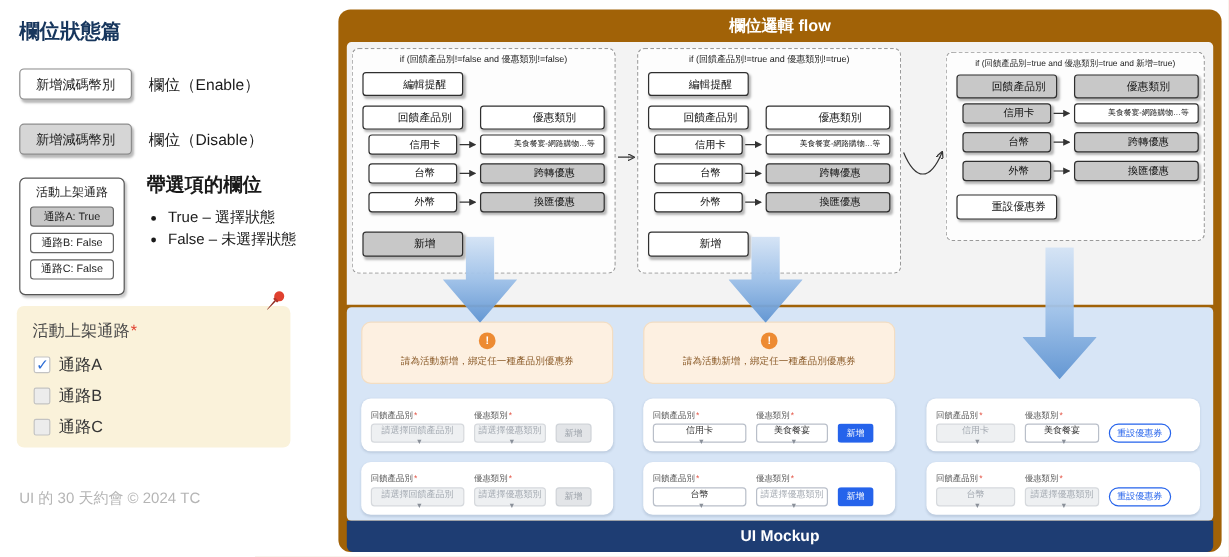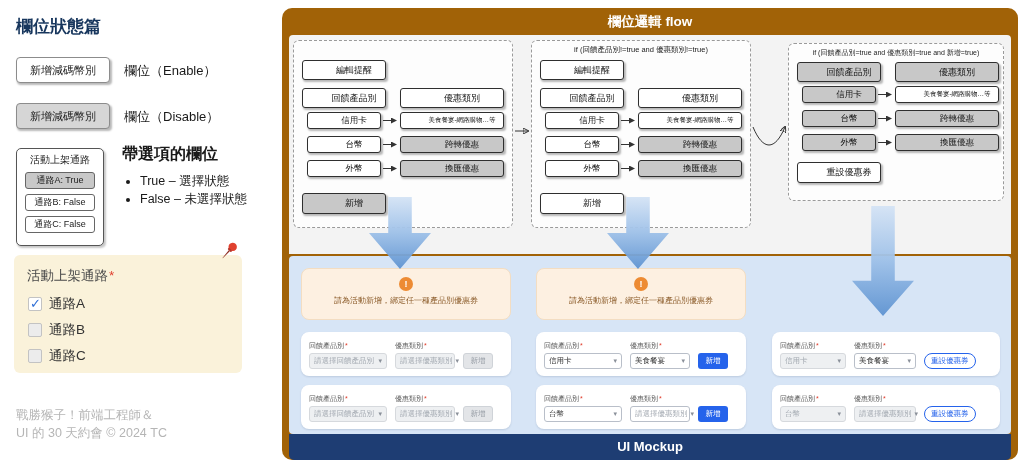--- a/index.html
+++ b/index.html
@@ -72,21 +72,21 @@
     border:1px solid #f3ddc2; border-radius:8px; }
   .alert-ic { width:14px; height:14px; border-radius:50%; background:#ed8b33; color:#fff; font-size:9px;
     font-weight:bold; text-align:center; line-height:14px; margin:8px auto 4px; }
   .alert-tx { text-align:center; font-size:8px; color:#8a5a28; }
   .mcard { position:absolute; left:0; width:100%; height:44px; background:#fff; border-radius:8px;
     box-shadow:0 1px 2px rgba(29,53,87,.14); display:flex; align-items:flex-end; gap:8px; padding:7px 8px; }
   .fld { display:flex; flex-direction:column; gap:2px; }
   .flab { font-size:7px; color:#555; white-space:nowrap; }
   .sel { height:16px; border:1px solid #b9bfc9; border-radius:3px; background:#fff;
     display:flex; align-items:center; justify-content:space-between; padding:0 4px; font-size:7.5px; color:#333;
-    cursor:pointer; white-space:nowrap; }
+    cursor:pointer; white-space:nowrap;flex-direction:column; }
   .sel.dis { background:#eef0f2; color:#a3a9b1; border-color:#d6d9dd; }
   .sel.ph { color:#a3a9b1; }
   .chev { font-size:7px; color:#8a9099; margin-left:3px; }
   .w78 { width:78px; } .w60 { width:60px; } .w66 { width:66px; } .w62 { width:62px; }
   .mbtn { height:16px; min-width:30px; border-radius:3px; font-size:7.5px; border:1px solid transparent;
     display:flex; align-items:center; justify-content:center; padding:0 6px; font-family:inherit; cursor:pointer; white-space:nowrap; }
   .mbtn.dis { background:#e3e5e8; color:#9aa0a8; border-color:#cfd3d8; }
   .mbtn.pri { background:#2563eb; color:#fff; }
   .mbtn.out { background:#fff; color:#2563eb; border-color:#2563eb; border-radius:9px; }
 </style>
@@ -138,30 +138,30 @@
 
   <svg class="pushpin" width="26" height="26" viewBox="0 0 26 26">
     <g transform="rotate(42 13 13)">
       <circle cx="13" cy="7.5" r="4.2" fill="#e0412f"></circle>
       <rect x="10.6" y="10.6" width="4.8" height="2" rx="1" fill="#b5352a"></rect>
       <path d="M12.3 12.6 L13.7 12.6 L13.2 22.5 L12.8 22.5 Z" fill="#8e2a1f"></path>
     </g>
   </svg>
 
   <div class="footer">
-    <div>戰勝猴子！前端工程師＆</div>
     <div>UI 的 30 天約會 © 2024 TC</div>
   </div>
 
   <div class="panel">
     <div class="panel-header">欄位邏輯 flow</div>
 
     <div class="flow-body">
 
       <div class="dash" style="left:4px;top:5px;width:220px;height:188px;">
+        <div class="cond">if (回饋產品別!=false and 優惠類別!=false)</div>
         <div class="nb" style="left:8px;top:19px;width:84px;">編輯提醒</div>
         <div class="nb" style="left:8px;top:47px;width:84px;">回饋產品別</div>
         <div class="nb sm" style="left:13px;top:71px;width:74px;">信用卡</div>
         <div class="nb sm" style="left:13px;top:95px;width:74px;">台幣</div>
         <div class="nb sm" style="left:13px;top:119px;width:74px;">外幣</div>
         <div class="nb gray" style="left:8px;top:152px;width:84px;height:21px;">新增</div>
         <div class="nb" style="left:106px;top:47px;width:104px;">優惠類別</div>
         <div class="nb sm xs" style="left:106px;top:71px;width:104px;">美食餐宴-網路購物…等</div>
         <div class="nb sm gray" style="left:106px;top:95px;width:104px;">跨轉優惠</div>
         <div class="nb sm gray" style="left:106px;top:119px;width:104px;">換匯優惠</div>

